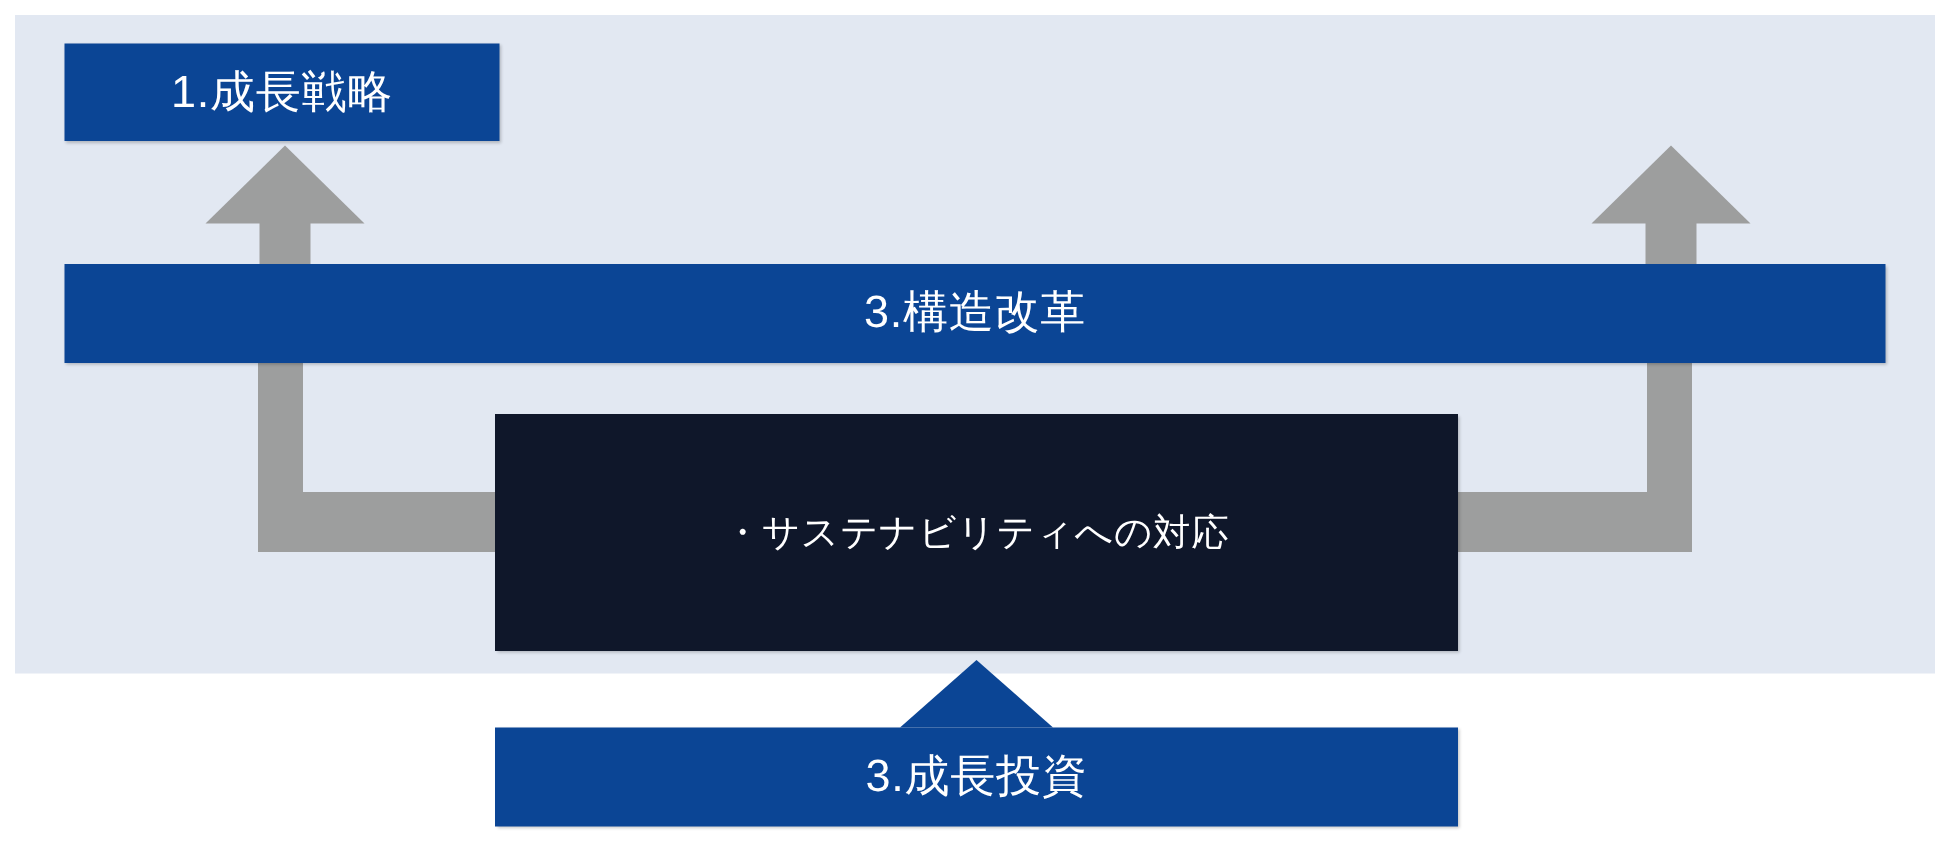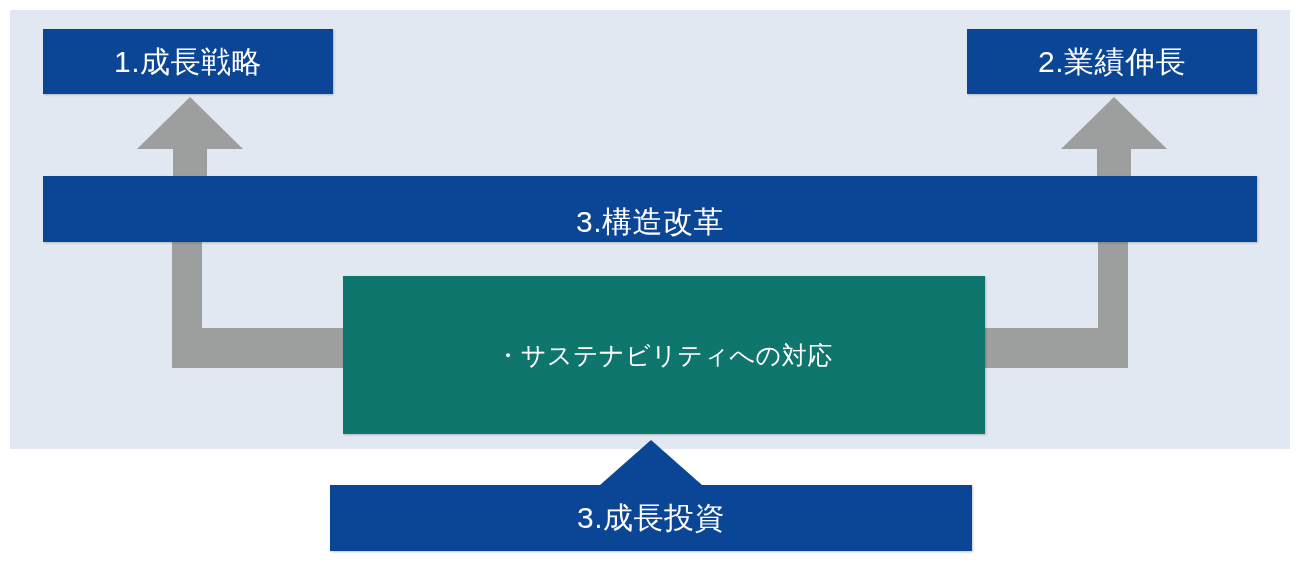--- a/index.html
+++ b/index.html
@@ -42,23 +42,22 @@
     color: #ffffff;
     line-height: 1.32;
     white-space: pre-line;
     letter-spacing: 0.5px;
   }
   .node-dark {
     background: #0b4595;
     box-shadow: 1px 1px 2px rgba(0,0,0,0.22);
   }
   .node-mid {
-    background: #0f766e;
+    background: #0f172a;
     box-shadow: 1px 1px 2px rgba(0,0,0,0.22);
-    margin-left: 13px;
   }
 
   
   #node-growth-strategy {
     left: 43px;
     top: 29px;
     width: 290px;
     height: 65px;
     font-size: 30px;
   }
@@ -70,21 +69,20 @@
     height: 65px;
     font-size: 30px;
   }
   
   #node-structural-reform {
     left: 43px;
     top: 176px;
     width: 1214px;
     height: 66px;
     font-size: 30px;
-    align-items: flex-end;
   }
   
   #node-initiatives {
     left: 330px;
     top: 276px;
     width: 642px;
     height: 158px;
     font-size: 25px;
     flex-direction: column;
     gap: 14px;
@@ -190,23 +188,20 @@
     <div class="head"></div>
     <div class="shaft"></div>
   </div>
 
   <div id="arrow-up-blue"></div>
 
   <div class="node node-dark" id="node-growth-strategy">
     <span>1.成長戦略</span>
   </div>
 
-  <div class="node node-dark" id="node-earnings-growth">
-    <span>2.業績伸長</span>
-  </div>
 
   <div class="node node-dark" id="node-structural-reform">
     <span>3.構造改革</span>
   </div>
 
   <div class="node node-mid" id="node-initiatives">
     <span class="bullet-line">・サステナビリティへの対応</span>
   </div>
 
   <div class="node node-dark" id="node-growth-investment">

